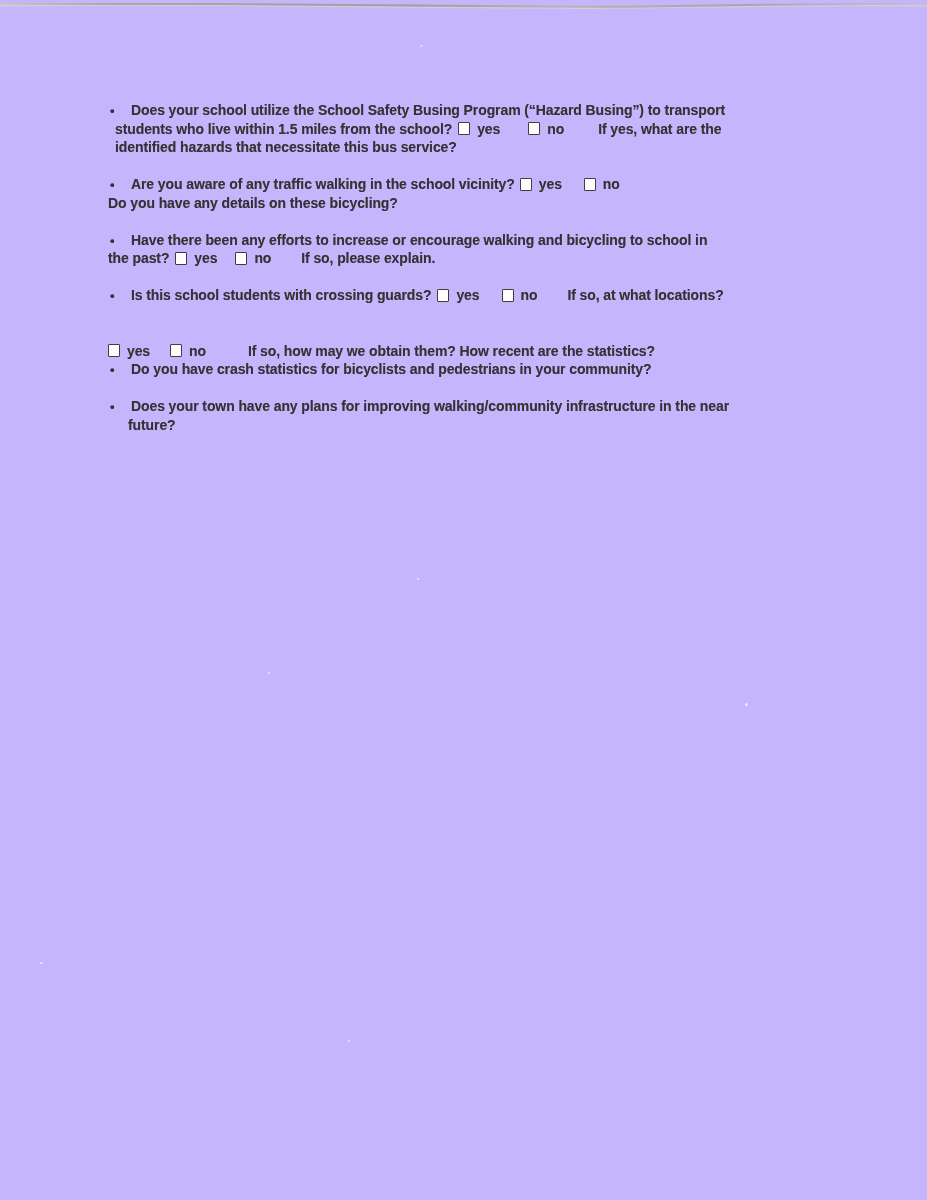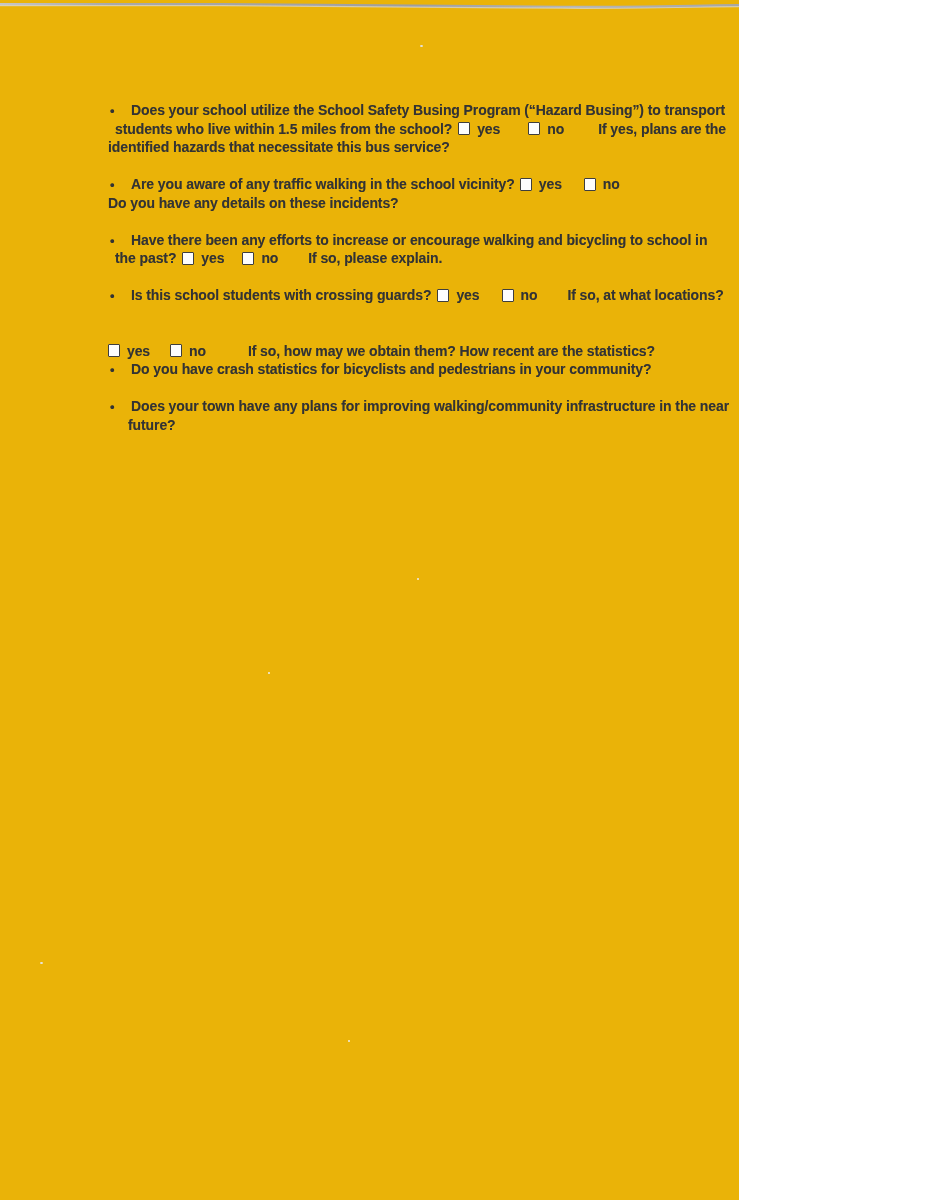--- a/index.html
+++ b/index.html
@@ -3,23 +3,23 @@
 <meta charset="utf-8">
 <title>Document</title>
 <style>
   html, body {
     margin: 0;
     padding: 0;
     background: #ffffff;
   }
   .page {
     position: relative;
-    width: 739px;
+    width: 927px;
     height: 1200px;
-    background: #eab308;
+    background: #c4b5fd;
     overflow: hidden;
     font-family: "Liberation Sans", sans-serif;
   }
   .scan-line {
     position: absolute;
     top: 0;
     left: 0;
     width: 927px;
     height: 14px;
     pointer-events: none;
@@ -95,30 +95,30 @@
   <div class="speck" style="left:420px;top:45px;width:3px;height:2px;background:#e2e2e2;"></div>
   <div class="speck" style="left:417px;top:578px;width:2px;height:2px;background:#ececec;"></div>
   <div class="speck" style="left:268px;top:672px;width:2px;height:2px;background:#eeeeee;"></div>
   <div class="speck" style="left:745px;top:703px;width:3px;height:3px;background:#ededed;"></div>
   <div class="speck" style="left:40px;top:962px;width:3px;height:2px;background:#e7e7e7;"></div>
   <div class="speck" style="left:348px;top:1040px;width:2px;height:2px;background:#ececec;"></div>
 
   <div class="content">
       <div class="question">
         <div class="line"><span class="bullet">•</span><span>Does your school utilize the School Safety Busing Program (“Hazard Busing”) to transport</span></div>
-        <div class="line" style="margin-left: 7px;"><span>students who live within 1.5 miles from the school?</span><span class="gap" style="width: 6px;"></span><span class="checkbox"></span><span>yes</span><span class="gap" style="width: 28px;"></span><span class="checkbox"></span><span>no</span><span class="gap" style="width: 34px;"></span><span>If yes, plans are the</span></div>
-        <div class="line" style=""><span>identified hazards that necessitate this bus service?</span></div>
+        <div class="line" style="margin-left: 7px;"><span>students who live within 1.5 miles from the school?</span><span class="gap" style="width: 6px;"></span><span class="checkbox"></span><span>yes</span><span class="gap" style="width: 28px;"></span><span class="checkbox"></span><span>no</span><span class="gap" style="width: 34px;"></span><span>If yes, what are the</span></div>
+        <div class="line" style="margin-left: 7px;"><span>identified hazards that necessitate this bus service?</span></div>
       </div>
       <div class="question">
         <div class="line"><span class="bullet">•</span><span>Are you aware of any traffic walking in the school vicinity?</span><span class="gap" style="width: 5px;"></span><span class="checkbox"></span><span>yes</span><span class="gap" style="width: 22px;"></span><span class="checkbox"></span><span>no</span></div>
-        <div class="line"><span>Do you have any details on these incidents?</span></div>
+        <div class="line"><span>Do you have any details on these bicycling?</span></div>
       </div>
       <div class="question">
         <div class="line"><span class="bullet">•</span><span>Have there been any efforts to increase or encourage walking and bicycling to school in</span></div>
-        <div class="line" style="margin-left: 7px;"><span>the past?</span><span class="gap" style="width: 6px;"></span><span class="checkbox"></span><span>yes</span><span class="gap" style="width: 18px;"></span><span class="checkbox"></span><span>no</span><span class="gap" style="width: 30px;"></span><span>If so, please explain.</span></div>
+        <div class="line" style=""><span>the past?</span><span class="gap" style="width: 6px;"></span><span class="checkbox"></span><span>yes</span><span class="gap" style="width: 18px;"></span><span class="checkbox"></span><span>no</span><span class="gap" style="width: 30px;"></span><span>If so, please explain.</span></div>
       </div>
       <div class="question">
         <div class="line"><span class="bullet">•</span><span>Is this school students with crossing guards?</span><span class="gap" style="width: 6px;"></span><span class="checkbox"></span><span>yes</span><span class="gap" style="width: 22px;"></span><span class="checkbox"></span><span>no</span><span class="gap" style="width: 30px;"></span><span>If so, at what locations?</span></div>
       </div>
       <div class="question extra-gap">
         <div class="line"><span class="checkbox"></span><span>yes</span><span class="gap" style="width: 20px;"></span><span class="checkbox"></span><span>no</span><span class="gap" style="width: 42px;"></span><span>If so, how may we obtain them? How recent are the statistics?</span></div>
         <div class="line"><span class="bullet">•</span><span>Do you have crash statistics for bicyclists and pedestrians in your community?</span></div>
       </div>
       <div class="question">
         <div class="line"><span class="bullet">•</span><span>Does your town have any plans for improving walking/community infrastructure in the near</span></div>

